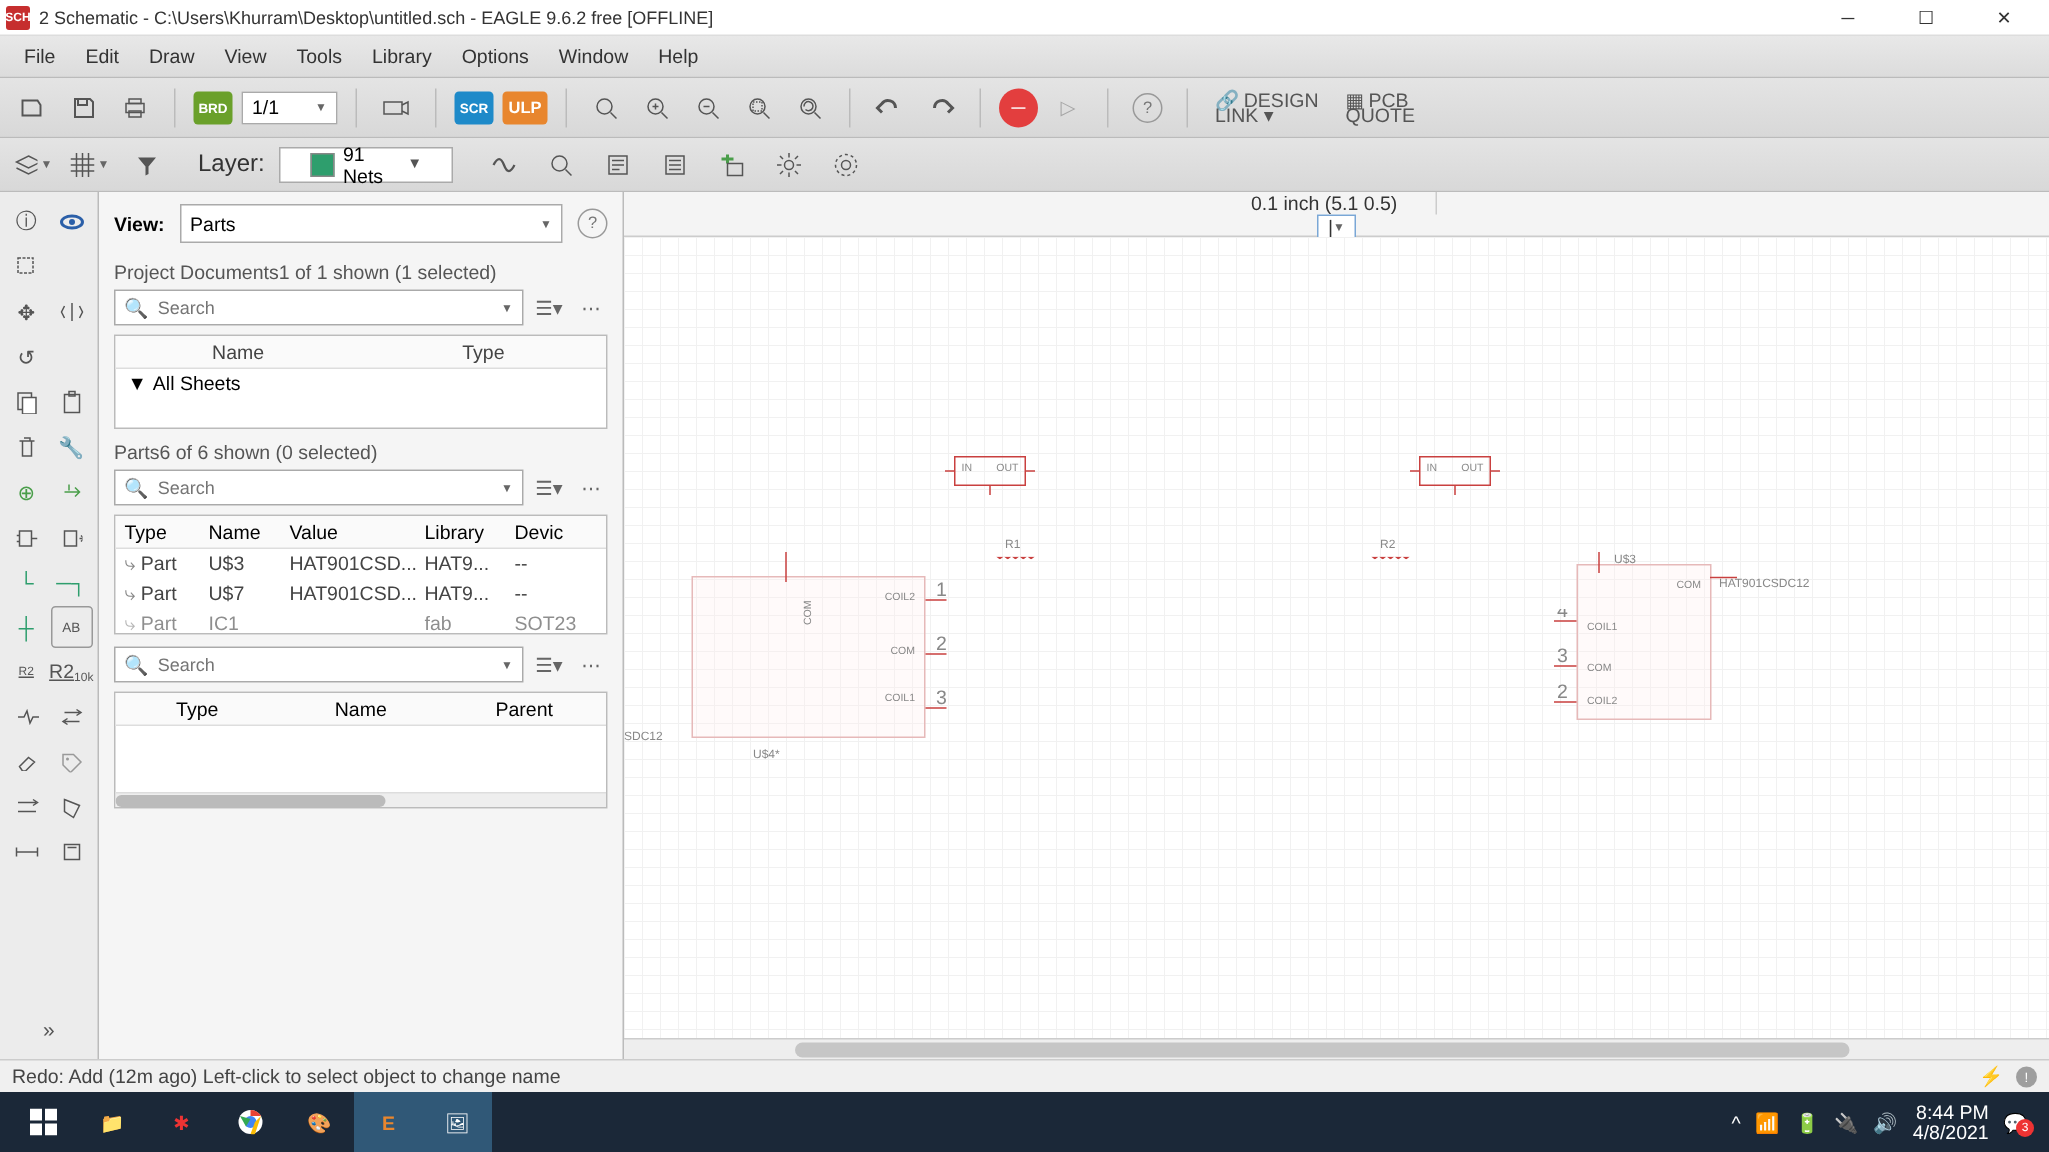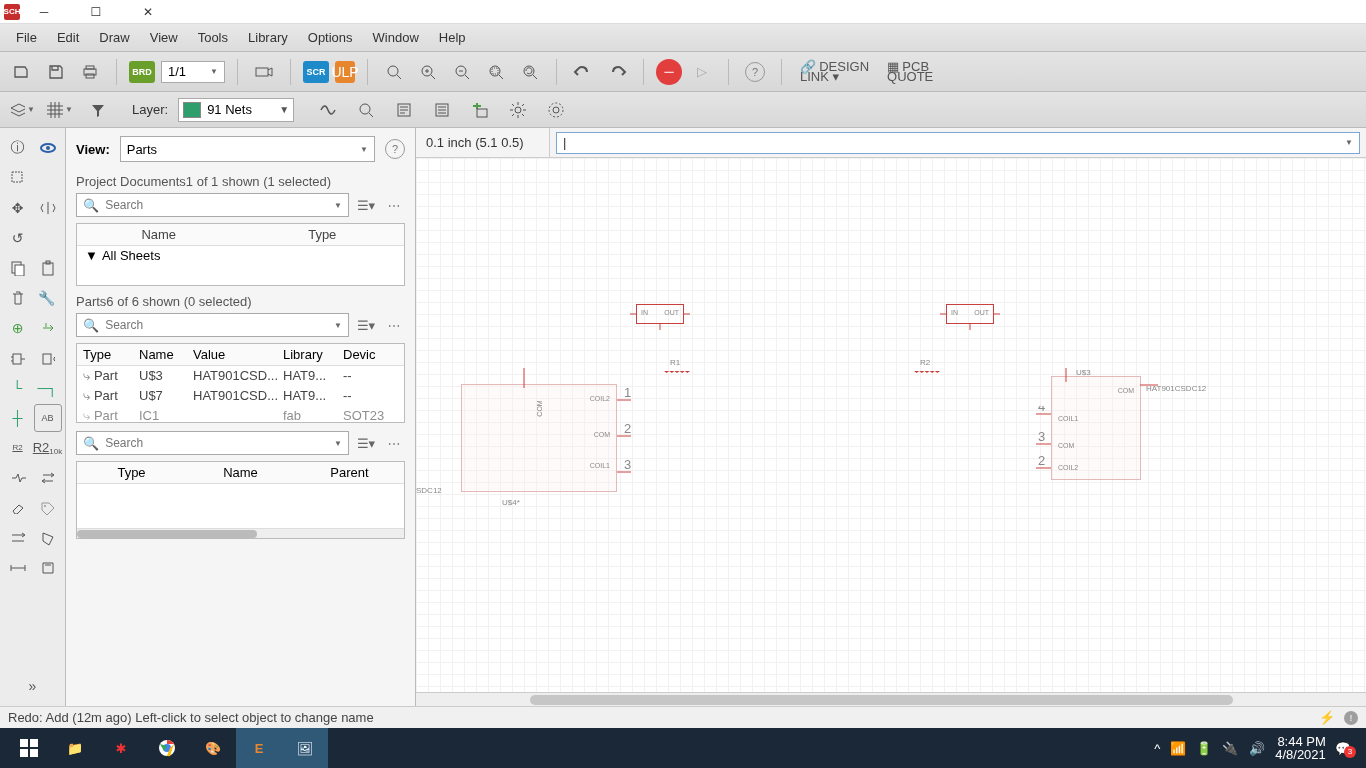--- a/index.html
+++ b/index.html
@@ -16,28 +16,28 @@
 .menubar { height:28px; background:linear-gradient(#e8e8e8,#dcdcdc); display:flex; align-items:center; padding:0 6px; border-bottom:1px solid #bbb; }
 .menubar .mi { padding:4px 10px; color:#333; }
 
 
 .toolbar1 { height:40px; background:linear-gradient(#e4e4e4,#d8d8d8); display:flex; align-items:center; padding:0 8px; border-bottom:1px solid #bbb; gap:6px; }
 .toolbar1 .sep { width:1px; height:26px; background:#bbb; margin:0 6px; }
 .tbtn { width:28px; height:28px; display:flex; align-items:center; justify-content:center; border:1px solid transparent; border-radius:3px; color:#555; }
 .sheet-badge { width:26px; height:22px; background:#6aa02a; color:#fff; font-size:9px; font-weight:bold; display:flex; align-items:center; justify-content:center; border-radius:3px; }
 .sheet-combo { width:64px; height:22px; border:1px solid #aaa; background:#fff; display:flex; align-items:center; padding:0 6px; font-size:12px; justify-content:space-between; }
 .scr { width:26px;height:22px;background:#1e8ac9;color:#fff;font-size:9px;font-weight:bold;display:flex;align-items:center;justify-content:center;border-radius:3px; }
-.ulp { width:20px;height:22px;background:#e8862e;color:#fff;font-size:14px;font-weight:normal;display:flex;align-items:center;justify-content:center;border-radius:3px; }
+.ulp { width:30px;height:22px;background:#e8862e;color:#fff;font-size:11px;font-weight:bold;display:flex;align-items:center;justify-content:center;border-radius:3px; }
 .stopbtn { width:26px;height:26px;border-radius:13px;background:#e33e3e;color:#fff;display:flex;align-items:center;justify-content:center;font-weight:bold; }
 .linkbtn { display:flex; flex-direction:column; font-size:8px; color:#555; padding:0 6px; line-height:10px; }
 
 
 .toolbar2 { height:36px; background:linear-gradient(#e4e4e4,#d8d8d8); display:flex; align-items:center; padding:0 8px; border-bottom:1px solid #bbb; gap:10px; }
-.layer-label { color:#333; font-size:13px; }
-.layer-combo { width:116px; height:24px; border:1px solid #aaa; background:#fff; display:flex; align-items:center; padding:0 4px; gap:6px; }
+.layer-label { color:#333; font-size:16px; }
+.layer-combo { width:116px; height:24px; border:1px solid #aaa; background:#fff; display:flex; align-items:center; padding:0 20px; gap:6px; }
 .layer-swatch { width:18px; height:16px; background:#2e9e6d; border:1px solid #888; }
 .layer-combo .arrow { margin-left:auto; font-size:10px; color:#555; }
 
 
 .mainrow { flex:1; display:flex; overflow:hidden; }
 
 
 .toolpalette { width:66px; background:#ececec; border-right:1px solid #bbb; display:flex; flex-direction:column; align-items:center; padding:6px 0; gap:2px; overflow:hidden; }
 .tool-row { display:flex; gap:2px; }
 .tool { width:28px; height:28px; display:flex; align-items:center; justify-content:center; color:#555; font-size:14px; border-radius:3px; }
@@ -78,21 +78,21 @@
 .parts-table .pthead { display:flex; background:#fafafa; border-bottom:1px solid #ddd; }
 .parts-table .pthead div { padding:3px 6px; }
 .parts-table .ptrow { display:flex; padding:2px 6px; color:#444;}
 .parts-table .ptrow div { overflow:hidden; text-overflow:ellipsis; white-space:nowrap; }
 .col-type{width:56px;} .col-name{width:54px;} .col-value{width:90px;} .col-lib{width:60px;} .col-dev{width:48px;}
 .hscroll { height:10px; background:#eee; border-top:1px solid #ddd; position:relative;}
 .hscroll::after{content:"";position:absolute;left:0;top:1px;height:8px;width:55%;background:#bbb;border-radius:4px;}
 
 
 .canvaswrap { flex:1; display:flex; flex-direction:column; }
-.canvas-hdr { height:30px; display:flex; align-items:center; border-bottom:1px solid #ccc; background:#f4f4f4; }
+.canvas-hdr { height:30px; display:flex; align-items:center; border-bottom:1px solid #ccc; background:#f4f4f4;flex-direction:column; }
 .coord { padding:0 10px; color:#333; font-size:13px; border-right:1px solid #ccc; height:100%; display:flex; align-items:center; width:134px;}
 .cmdline { flex:1; height:22px; margin:0 6px; border:1px solid #7aa7d6; background:#fff; display:flex; align-items:center; padding:0 6px; justify-content:space-between;}
 .canvas { flex:1; position:relative; overflow:hidden; background:#fff; }
 .grid-bg { position:absolute; inset:0;
   background-image:linear-gradient(to right,#f1f1f1 1px,transparent 1px),linear-gradient(to bottom,#f1f1f1 1px,transparent 1px);
   background-size:12px 12px; }
 .part { position:absolute; }
 .regbox { width:48px;height:20px;border:1px solid #c9403f; position:relative;}
 .regbox .lbl{position:absolute;font-size:7px;color:#888;}
 .relaybox { border:1px solid #e6b9b9; background:rgba(255,240,240,0.3); }
@@ -116,20 +116,21 @@
 .taskbar .clock{text-align:right;line-height:13px;font-size:11px;}
 
 .chev{font-size:8px;color:#666;}
 svg{display:block;}
 </style>
 </head>
 <body>
 
 <div class="titlebar">
   <div class="icon">SCH</div>
+  <div class="title">2 Schematic - C:\Users\Khurram\Desktop\untitled.sch - EAGLE 9.6.2 free [OFFLINE]</div>
   <div class="winbtns">
     <div class="winbtn">─</div>
     <div class="winbtn">☐</div>
     <div class="winbtn">✕</div>
   </div>
 </div>
 
 <div class="menubar">
   <div class="mi">File</div>
   <div class="mi">Edit</div>

